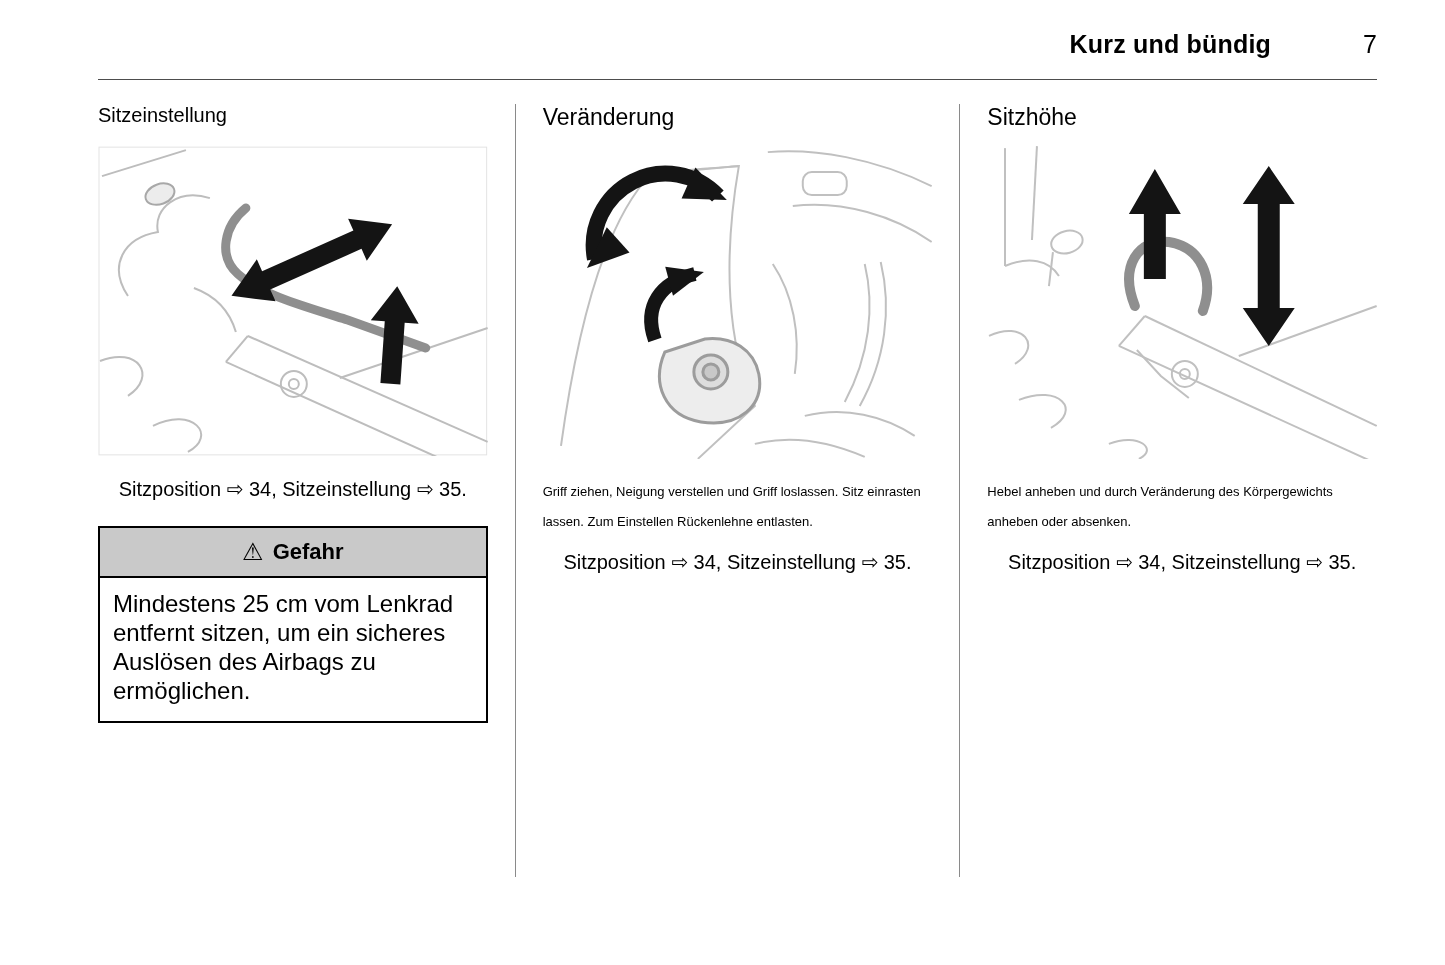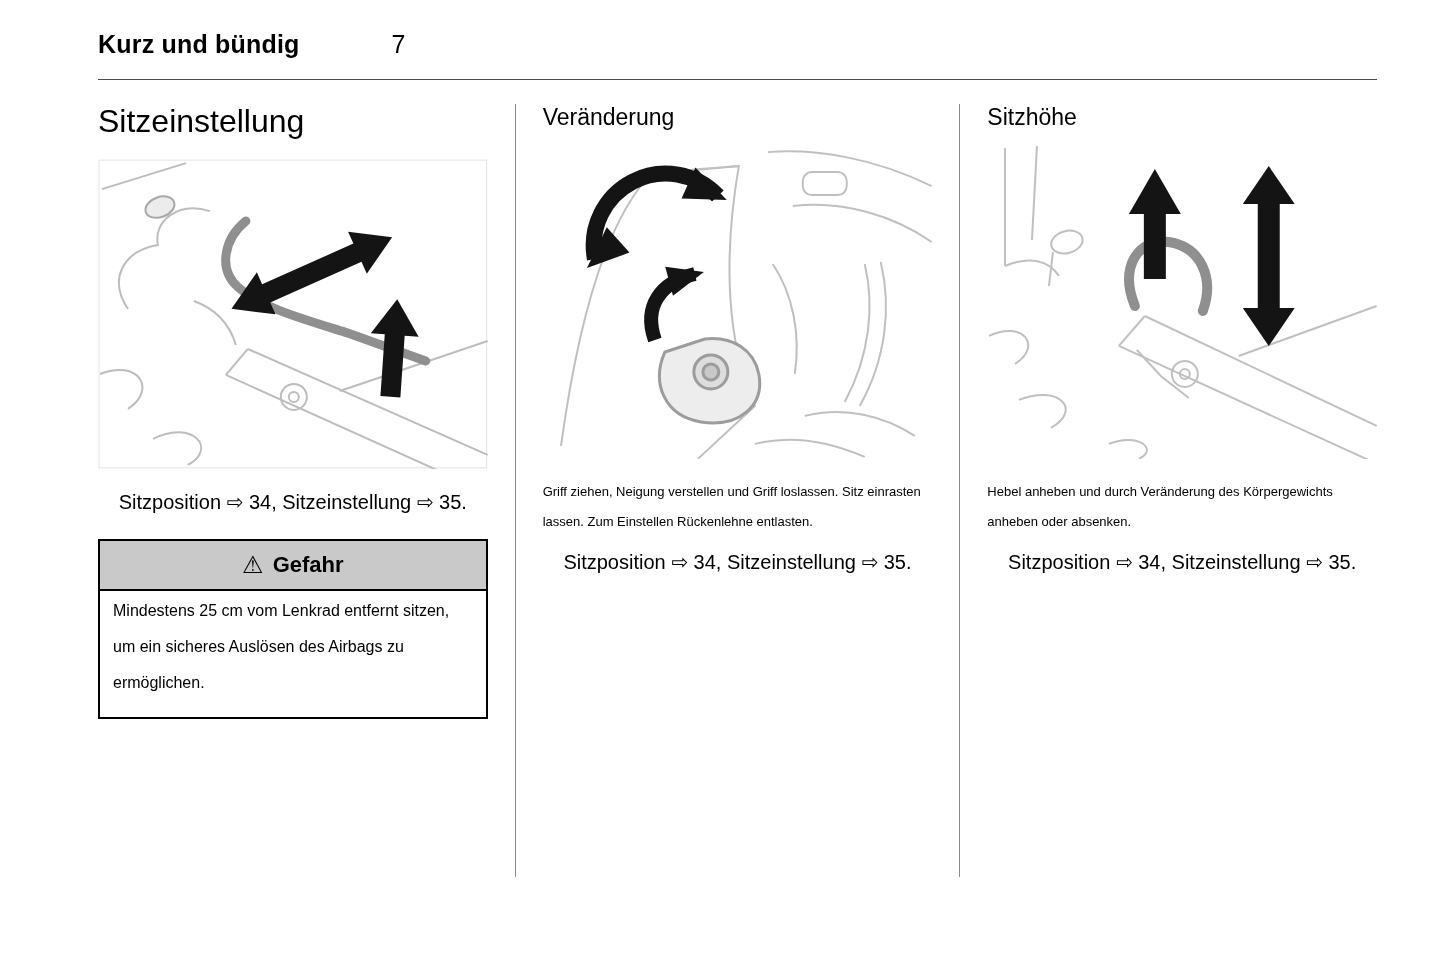--- a/index.html
+++ b/index.html
@@ -7,39 +7,39 @@
   body {
     background: #ffffff;
     color: #000000;
     font-family: "Liberation Sans", "DejaVu Sans", sans-serif;
     overflow: hidden;
   }
   .page { padding: 30px 68px 0 98px; }
 
   .header {
     display: flex;
-    justify-content: flex-start;
+    justify-content: flex-end;
     align-items: baseline;
     gap: 92px;
     padding-bottom: 20px;
   }
   .header .section-title { font-size: 25px; font-weight: bold; letter-spacing: 0.2px; }
   .header .page-number { font-size: 25px; font-weight: normal; }
   .rule { border-bottom: 1px solid #4d4d4d; }
 
   .content {
     display: grid;
     grid-template-columns: 1fr 1px 1fr 1px 1fr;
     column-gap: 27px;
     padding-top: 24px;
     min-height: 797px;
   }
   .divider { width: 1px; background: #8a8a8a; }
 
-  h1.col-heading { font-size: 32px; font-weight: 400; line-height: 1.1; margin-bottom: 20px; }
+  h1.col-heading { font-size: 20px; font-weight: 400; line-height: 1.1; margin-bottom: 20px; }
   h2.col-subheading { font-size: 23px; font-weight: 400; line-height: 1.15; margin-bottom: 14px; }
 
   .illustration { width: 100%; display: block; margin-bottom: 18px; }
   .illustration.h310 { height: 310px; }
   .illustration.h315 { height: 315px; }
 
   p.body-text { font-size: 13px; line-height: 30px; margin-bottom: 10px; }
   p.ref-text  { font-size: 20px; line-height: 30px; text-align: center; }
 
   .warning { margin-top: 22px; }
@@ -51,23 +51,23 @@
     justify-content: center;
     align-items: center;
     gap: 9px;
     font-size: 22px;
     font-weight: bold;
   }
   .warning-header .w-icon { font-size: 24px; font-weight: normal; line-height: 1; }
   .warning-body {
     border: 2px solid #000;
     border-top: none;
-    padding: 2px 13px 16px 13px;
-    font-size: 16px;
-    line-height: 36px;
+    padding: 11px 13px 16px 13px;
+    font-size: 24px;
+    line-height: 29px;
   }
 </style>
 </head>
 <body>
 
 <div class="page">
 
   <div class="header">
     <span class="section-title">Kurz und bündig</span>
     <span class="page-number">7</span>

